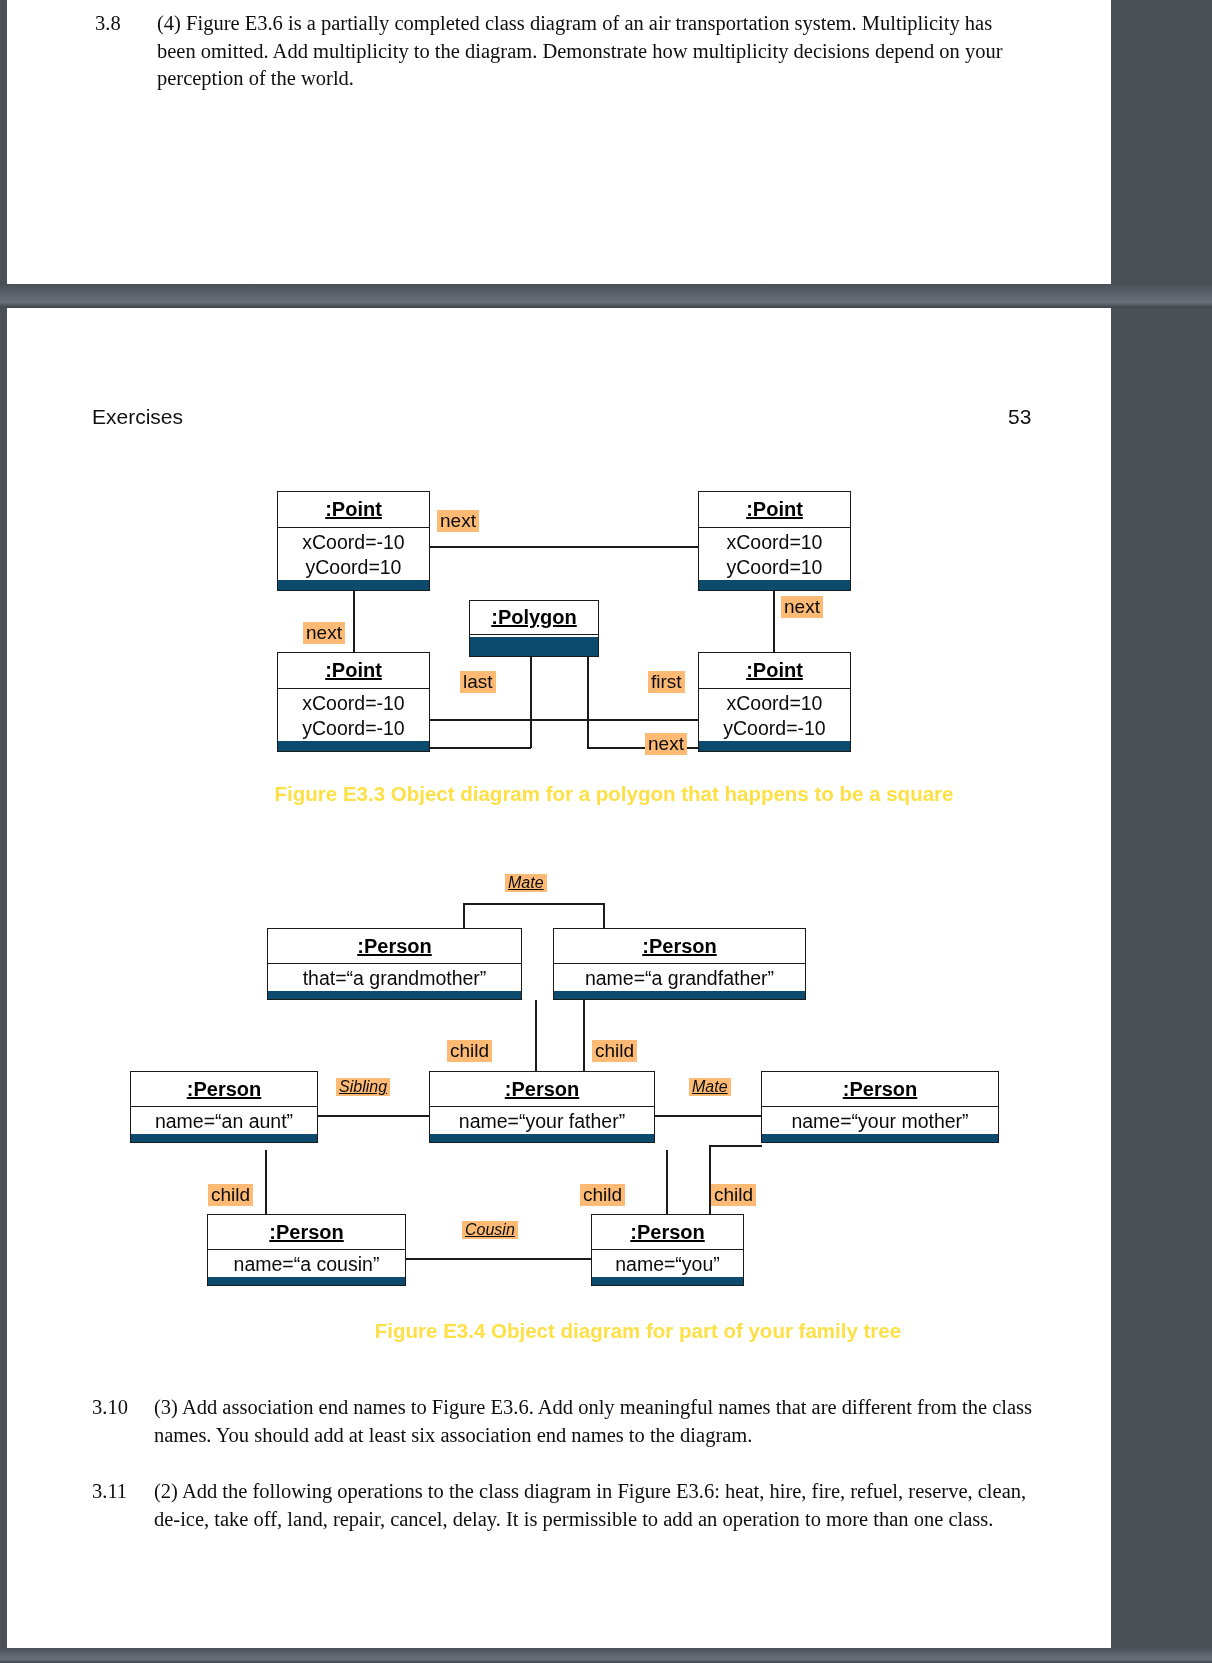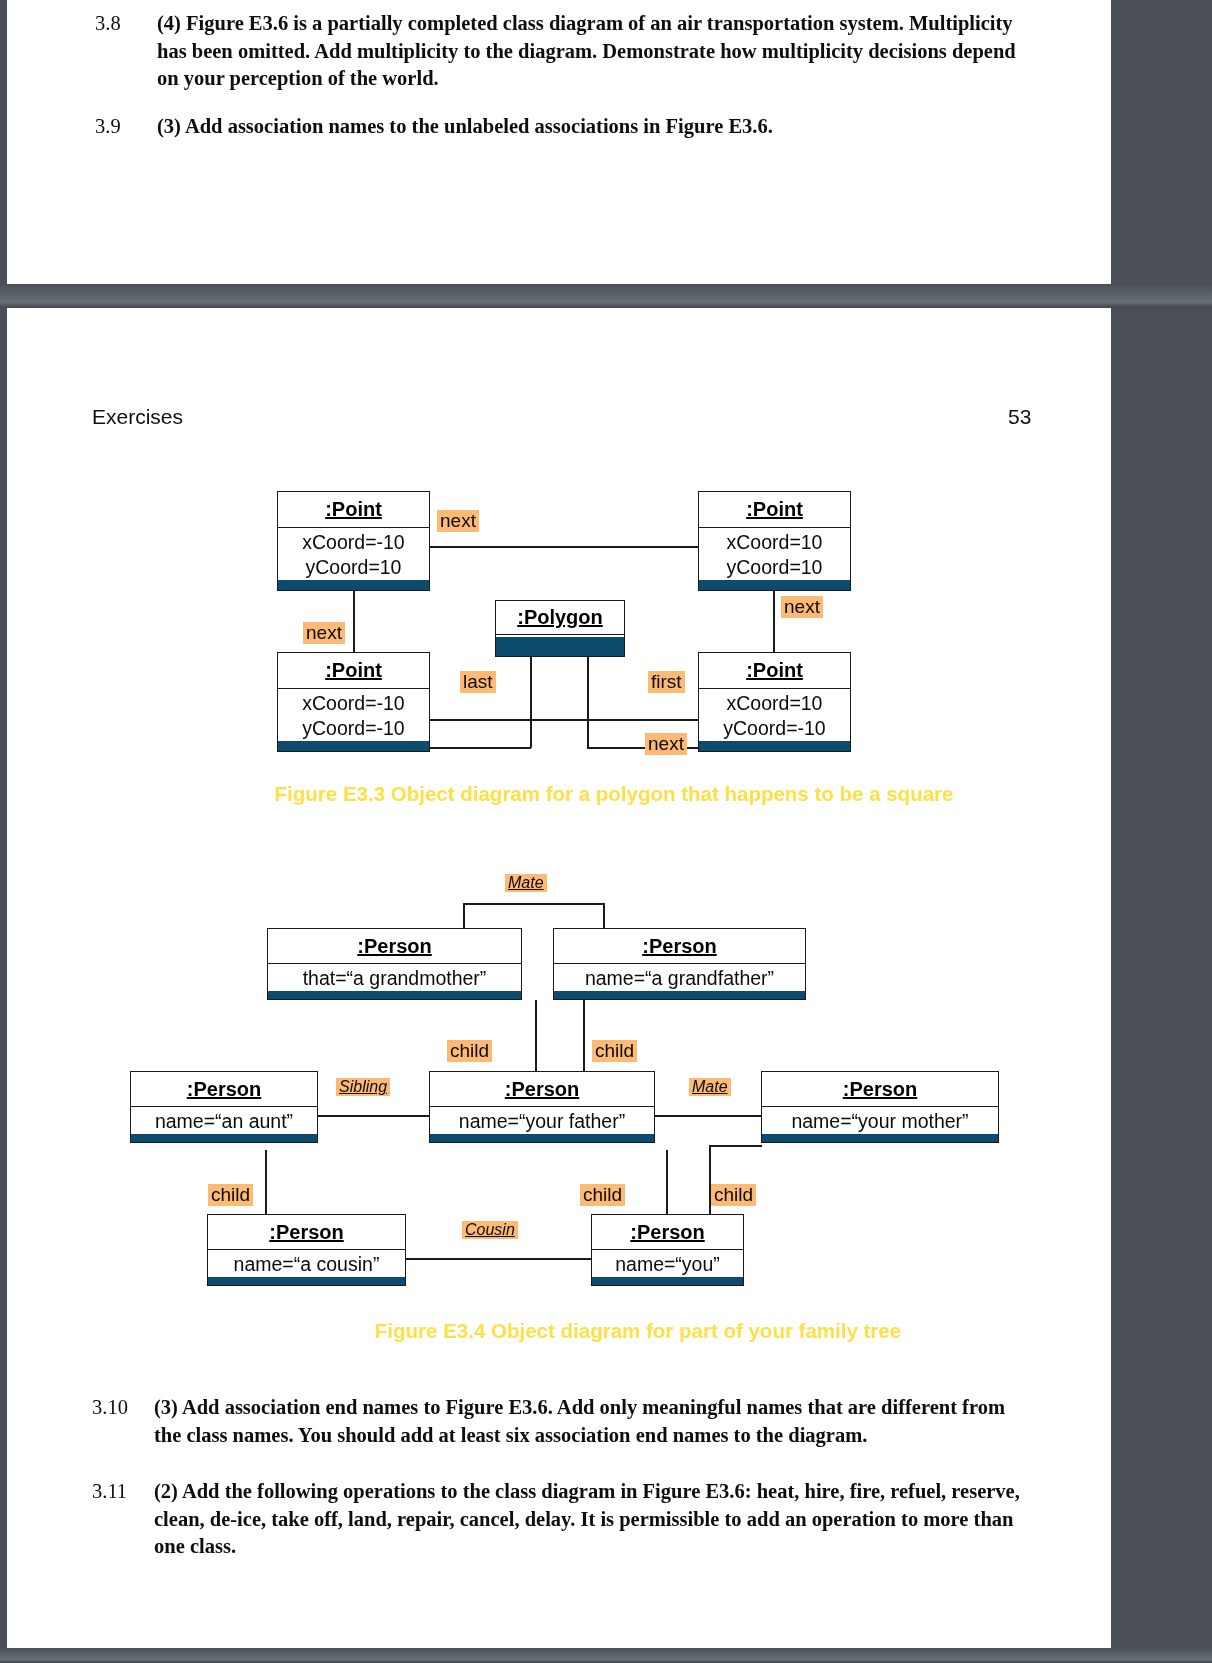--- a/index.html
+++ b/index.html
@@ -52,21 +52,21 @@
     display: flex;
     font-size: 20.5px;
     line-height: 27.5px;
     color: #0d0d12;
   }
   .ex-num {
     width: 62px;
     flex: 0 0 62px;
     text-align: left;
   }
-  .ex-body { flex: 1; font-weight: bold; }
+  .ex-body { flex: 1; }
 
   
   .runhead {
     position: absolute;
     font-family: "Liberation Sans", sans-serif;
     font-size: 21px;
     color: #111;
   }
   .runhead-left { left: 92px; top: 405px; }
   .runhead-right { left: 1008px; top: 405px; }
@@ -146,24 +146,20 @@
 <div class="page-shadow-l"></div>
 <div class="page-shadow-r"></div>
 
 <div class="page page-top">
 
   <div class="ex-item" style="left:88px; top:10px; width:940px;justify-content:flex-end;">
     <div class="ex-num">3.8</div>
     <div class="ex-body">(4) Figure E3.6 is a partially completed class diagram of an air transportation system. Multiplicity has been omitted. Add multiplicity to the diagram. Demonstrate how multiplicity decisions depend on your perception of the world.</div>
   </div>
 
-  <div class="ex-item" style="left:88px; top:113px; width:940px;">
-    <div class="ex-num">3.9</div>
-    <div class="ex-body">(3) Add association names to the unlabeled associations in Figure E3.6.</div>
-  </div>
 
 </div>
 
 <div class="gutter gutter-mid"></div>
 <div class="gutter gutter-bottom"></div>
 
 <div class="page page-main"></div>
 
 <div class="runhead runhead-left">Exercises</div>
 <div class="runhead runhead-right">53</div>
@@ -212,21 +208,21 @@
 <div class="obox" style="left:698px; top:652px; width:153px; height:100px;">
   <div class="ohead" style="height:36px;">
       <span>:Point</span>
     </div>
   <div class="obody">
     <div>xCoord=10</div>
     <div>yCoord=-10</div>
   </div>
 </div>
 
-<div class="obox" style="left:495px; top:600px; width:130px; height:57px;">
+<div class="obox" style="left:469px; top:600px; width:130px; height:57px;">
   <div class="ohead" style="height:34px;">
       <span>:Polygon</span>
     </div>
   <div class="obody"></div>
 </div>
 
 <div class="llabel" style="left:437px; top:510px;">next</div>
 <div class="llabel" style="left:303px; top:622px;">next</div>
 <div class="llabel" style="left:781px; top:596px;">next</div>
 <div class="llabel" style="left:645px; top:733px;">next</div>

